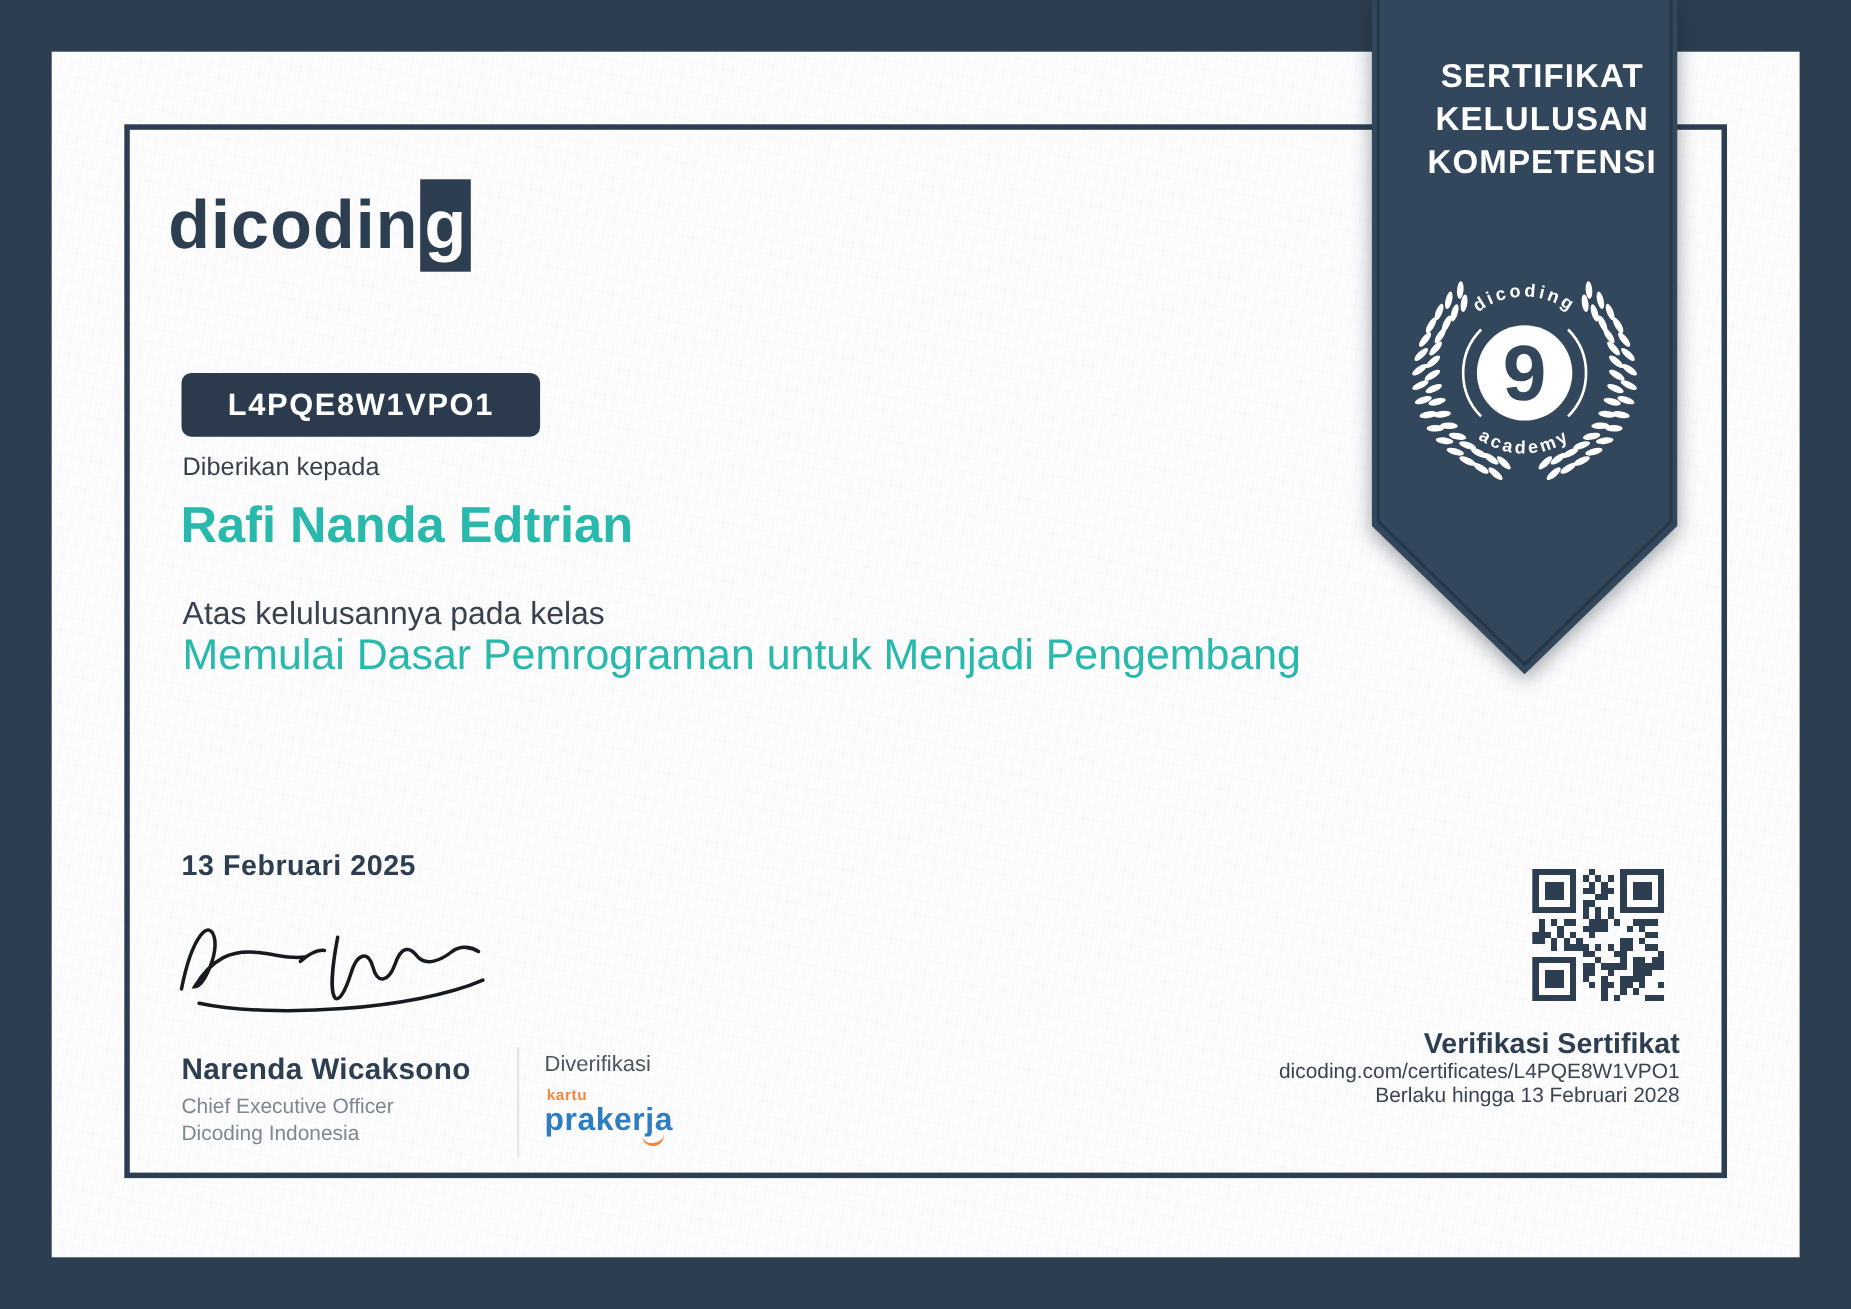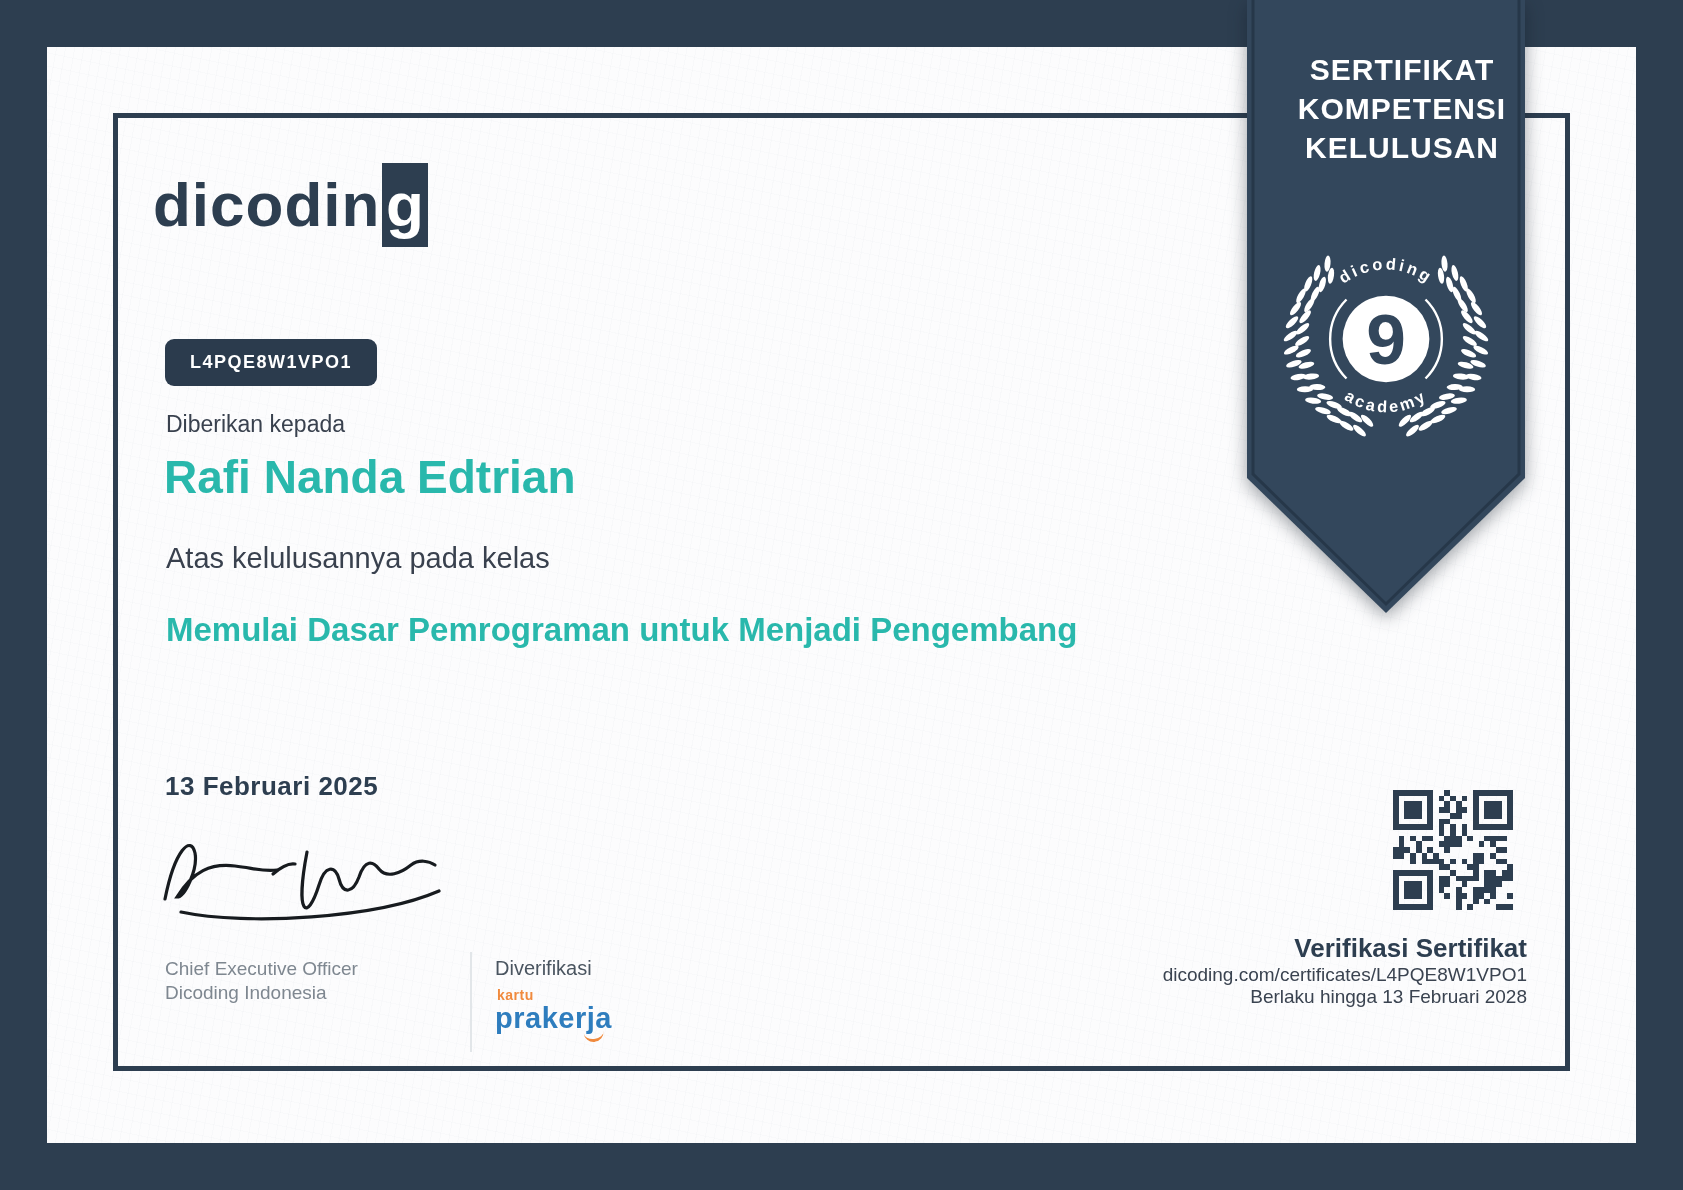--- a/index.html
+++ b/index.html
@@ -13,25 +13,25 @@
       repeating-linear-gradient(12deg, rgba(175,186,198,.045) 0 1px, transparent 1px 13px),
       #fcfcfd;
   }
   .inner-border{position:absolute;left:66px;top:66px;right:66px;bottom:72px;border:5px solid #2d3e50;}
   
   .logo{position:absolute;left:106px;top:116px;font-weight:bold;font-size:62px;line-height:84px;
         color:#2d3e50;letter-spacing:1px;white-space:nowrap;}
   .logo-g{display:inline-block;width:46px;background:#2d3e50;color:#ffffff;text-align:center;margin-left:2px;}
   
   .id-badge{position:absolute;left:118px;top:292px;background:#2b3b4d;color:#fff;border-radius:9px;
-            padding:13px 25px;font-size:18px;font-weight:bold;letter-spacing:1.5px;}
+            padding:13px 42px;font-size:28px;font-weight:bold;letter-spacing:1.5px;}
   .given-label{position:absolute;left:119px;top:364px;font-size:23px;color:#39414e;}
   .recipient{position:absolute;left:117px;top:404px;font-size:46px;line-height:52px;font-weight:bold;color:#29b8ac;}
   .course-label{position:absolute;left:119px;top:495px;font-size:29px;color:#39414e;}
-  .course-title{position:absolute;left:119px;top:558px;font-size:33px;line-height:50px;font-weight:bold;color:#29b8ac;white-space:nowrap;}
+  .course-title{position:absolute;left:119px;top:524px;font-size:39px;line-height:50px;font-weight:normal;color:#29b8ac;white-space:nowrap;}
   .issue-date{position:absolute;left:118px;top:724px;font-size:26px;font-weight:bold;color:#2d3e50;letter-spacing:.5px;}
   .signature{position:absolute;left:110px;top:772px;}
   .signer{position:absolute;left:118px;top:910px;}
   .signer-name{font-size:27px;font-weight:bold;color:#2d3e50;margin-bottom:7px;letter-spacing:.3px;}
   .signer-title,.signer-org{font-size:19px;color:#7e8790;line-height:24px;}
   .v-divider{position:absolute;left:423px;top:905px;width:2px;height:100px;background:#e2e6e9;}
   .verified-label{position:absolute;left:448px;top:910px;font-size:20px;color:#4a5560;}
   .prakerja{position:absolute;left:448px;top:940px;}
   .prakerja .kartu{display:block;font-size:14px;font-weight:bold;color:#f08a3e;letter-spacing:.5px;margin-left:2px;}
   .prakerja .prk{font-size:29px;font-weight:bold;color:#2e7dbe;letter-spacing:.5px;line-height:30px;}
@@ -71,20 +71,21 @@
     <svg class="signature" width="300" height="108" viewBox="0 0 300 108">
       <g fill="none" stroke="#171b1f" stroke-width="3.2" stroke-linecap="round">
         <path d="M8 80 C18 30 34 16 38 34 C41 50 28 78 20 78 C36 52 54 44 78 47 C96 49 106 53 120 51"></path>
         <path d="M150 33 C138 96 150 104 162 66 C168 46 178 46 182 60 C186 76 196 74 202 58 C208 40 216 42 222 50 C230 60 244 54 254 46 C262 40 272 42 278 46"></path>
         <path d="M24 93 C90 107 220 99 282 72"></path>
         <path d="M116 55 C124 48 132 44 138 45"></path>
       </g>
     </svg>
 
     <div class="signer">
+      <div class="signer-name">Narenda Wicaksono</div>
       <div class="signer-title">Chief Executive Officer</div>
       <div class="signer-org">Dicoding Indonesia</div>
     </div>
 
     <div class="v-divider"></div>
     <div class="verified-label">Diverifikasi</div>
     <div class="prakerja">
       <span class="kartu">kartu</span>
       <span class="prk">prakerja</span>
       <span class="smile"></span>
@@ -314,22 +315,22 @@
     </div>
   </div>
 
   <div class="ribbon">
     <svg class="shape" width="278" height="615" viewBox="0 0 278 615">
       <polygon points="0,0 278,0 278,478 139,613 0,478" fill="#33475c"></polygon>
       <polyline points="6,0 6,474 139,604 272,474 272,0" fill="none" stroke="rgba(10,20,30,0.30)" stroke-width="3"></polyline>
     </svg>
     <div class="ribbon-text">
       <div>SERTIFIKAT</div>
+      <div>KELULUSAN</div>
       <div>KOMPETENSI</div>
-      <div>KELULUSAN</div>
     </div>
     <svg class="emblem" id="emblem-svg" width="212" height="212" viewBox="0 0 220 220">
       <defs>
         <path id="arcTop" d="M 38 110 A 72 72 0 0 1 182 110"></path>
         <path id="arcBot" d="M 34 110 A 76 76 0 0 0 186 110"></path>
       </defs>
       <g id="wreath" fill="#ffffff">
           <ellipse cx="90.4" cy="194.8" rx="3.1" ry="8.4" transform="rotate(-46.0 90.4 194.8)"></ellipse>
           <ellipse cx="82.5" cy="205.1" rx="3.1" ry="8.4" transform="rotate(-49.2 82.5 205.1)"></ellipse>
           <ellipse cx="78.3" cy="191.0" rx="3.1" ry="8.4" transform="rotate(-54.4 78.3 191.0)"></ellipse>

